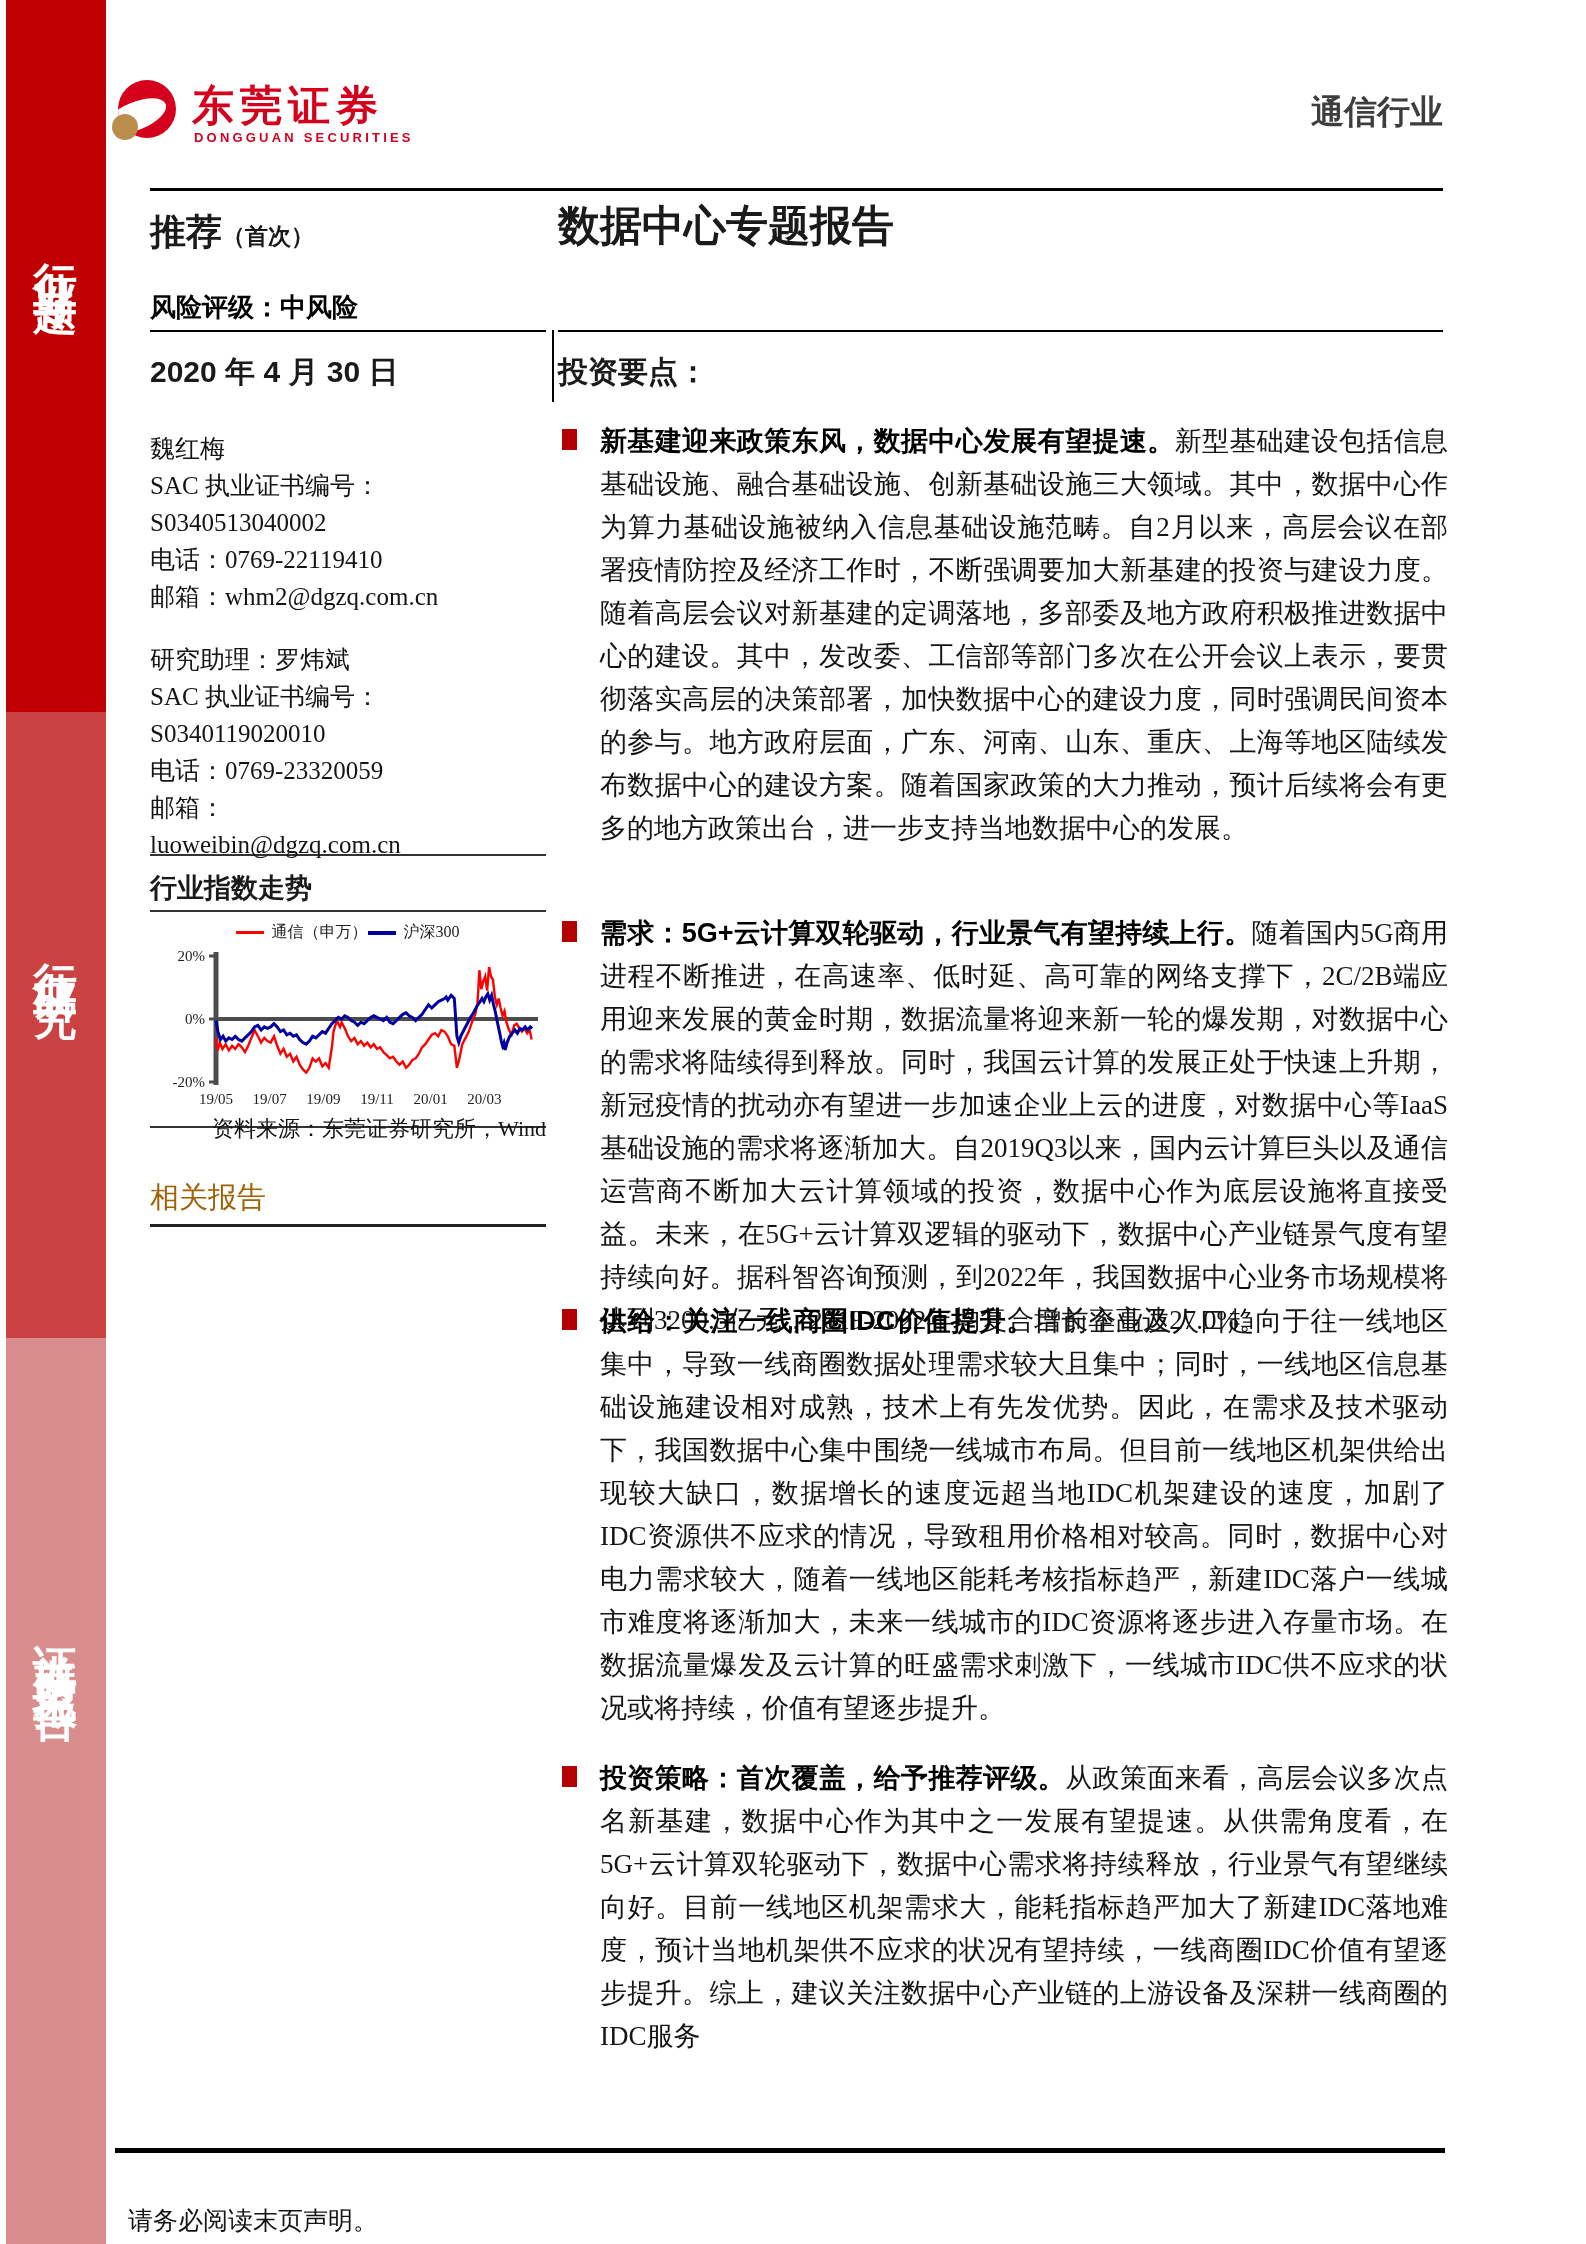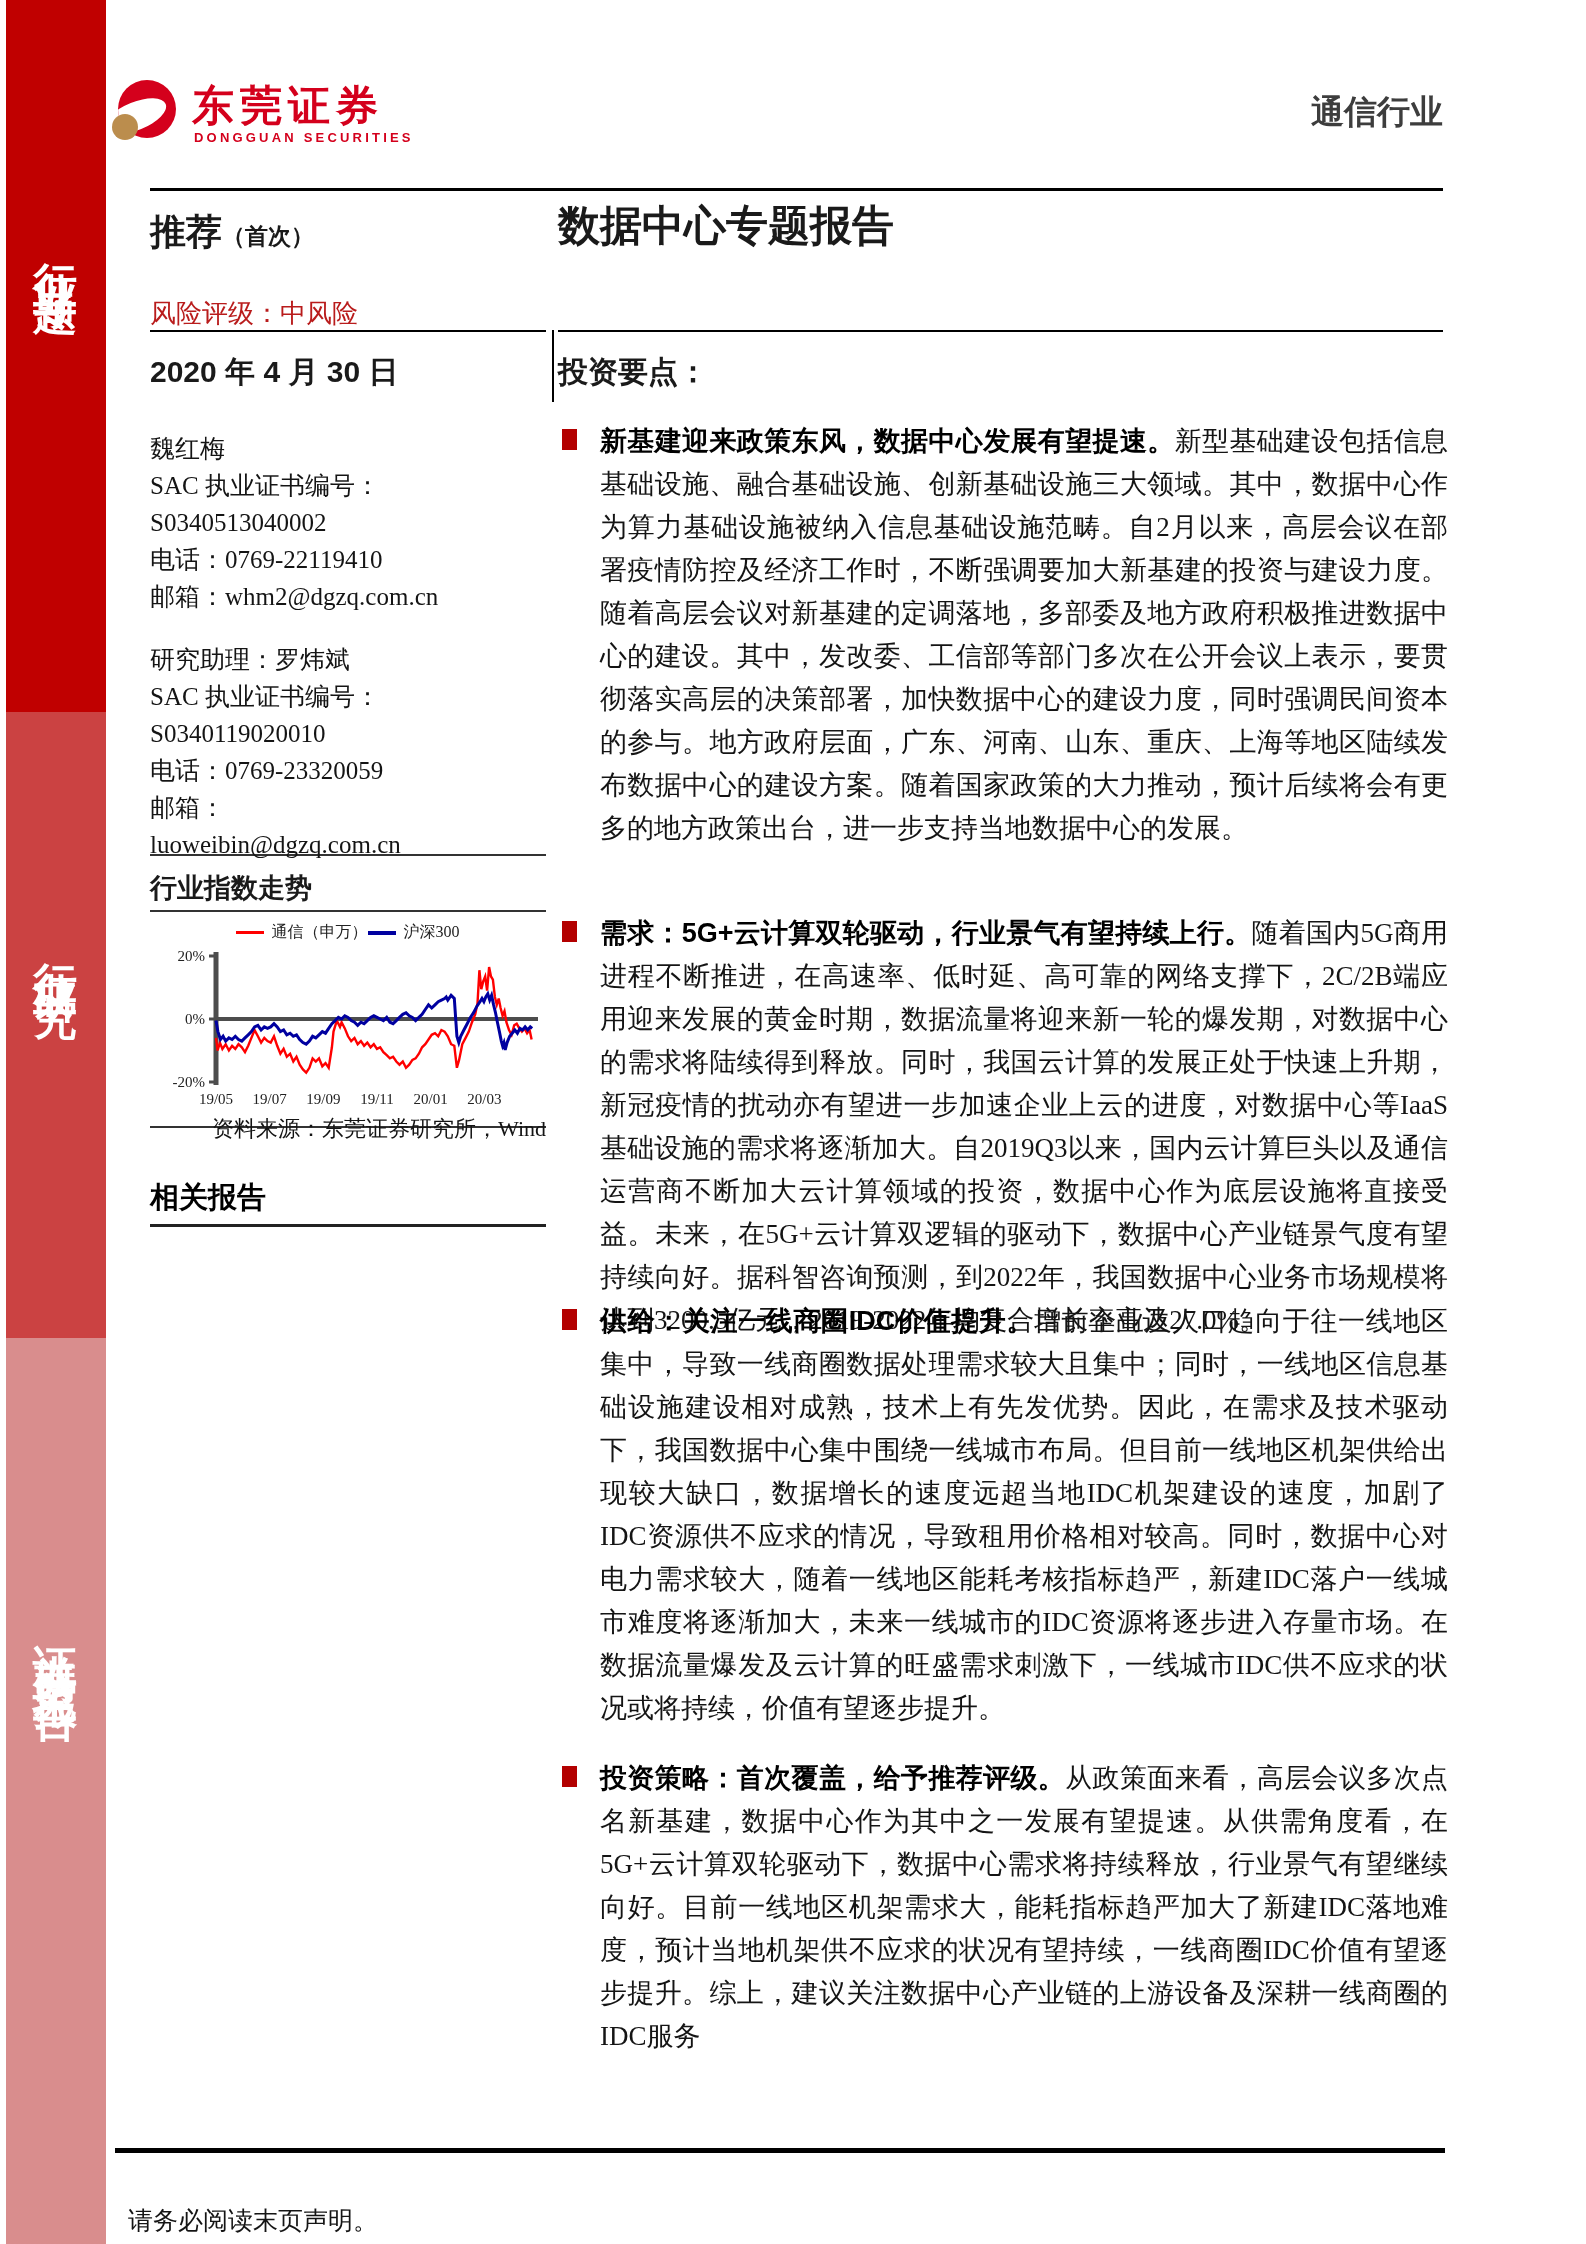--- a/index.html
+++ b/index.html
@@ -36,36 +36,36 @@
   #rule-rcol{left:558px;top:330px;width:885px;height:2px;}
   #rule-vdiv{left:552px;top:330px;width:2px;height:72px;}
   #rule-analyst{left:150px;top:854px;width:396px;height:2px;background:#333;}
   #rule-chart-top{left:150px;top:910px;width:396px;height:2px;background:#333;}
   #rule-chart-bot{left:150px;top:1126px;width:396px;height:2px;background:#333;}
   #rule-related{left:150px;top:1224px;width:396px;height:3px;background:#222;}
   #rule-footer{left:115px;top:2148px;width:1330px;height:5px;}
   
   .rating{position:absolute;left:150px;top:208px;font-size:36px;font-weight:bold;color:#1a1a1a;}
   .rating small{font-size:23px;font-weight:bold;}
-  .risk{position:absolute;left:150px;top:296px;font-size:26px;font-weight:normal;color:#b91c1c;}
+  .risk{position:absolute;left:150px;top:290px;font-size:26px;font-weight:bold;color:#000000;}
   .date{position:absolute;left:150px;top:352px;font-size:30px;font-weight:bold;color:#1a1a1a;}
   .analyst{position:absolute;left:150px;top:430px;width:400px;
       font-family:"Liberation Serif","DejaVu Serif",serif;font-size:25px;line-height:37px;color:#141414;}
   .analyst .gap{height:26px;}
   .chart-head{position:absolute;left:150px;top:870px;font-size:27px;font-weight:bold;color:#1a1a1a;}
   .legend{position:absolute;left:150px;top:922px;width:395px;display:flex;justify-content:center;
       font-family:"Liberation Serif","DejaVu Serif",serif;font-size:16px;color:#222;}
   .legend .lg{display:flex;align-items:center;gap:8px;}
   .legend .sw{display:inline-block;width:28px;}
   #sw-red{height:3px;background:#ff0000;}
   #sw-blue{height:4px;background:#0000a0;}
   #chart-svg{position:absolute;left:150px;top:944px;}
   .source{position:absolute;left:188px;top:1114px;font-family:"Liberation Serif","DejaVu Serif",serif;
       font-size:22px;color:#141414;margin-left:24px;}
-  .related{position:absolute;left:150px;top:1178px;font-size:29px;font-weight:bold;color:#000000;}
+  .related{position:absolute;left:150px;top:1178px;font-size:29px;font-weight:normal;color:#a16207;}
   
   .title{position:absolute;left:558px;top:198px;font-size:42px;font-weight:bold;color:#1a1a1a;}
   .subtitle{position:absolute;left:558px;top:286px;width:885px;text-align:right;
       font-size:28px;font-weight:bold;color:#1a1a1a;}
   .points-head{position:absolute;left:558px;top:352px;font-size:30px;font-weight:bold;color:#1a1a1a;}
   .bullet{position:absolute;left:558px;width:890px;}
   .bullet .sq{position:absolute;left:4px;top:9px;width:15px;height:21px;background:#b30000;}
   .bullet .btxt{margin:0 0 0 42px;text-align:justify;font-size:27px;line-height:43px;color:#141414;
       font-family:"Liberation Serif","DejaVu Serif",serif;}
   .bullet .btxt b{font-family:"Liberation Sans","DejaVu Sans",sans-serif;font-weight:bold;color:#000;}

